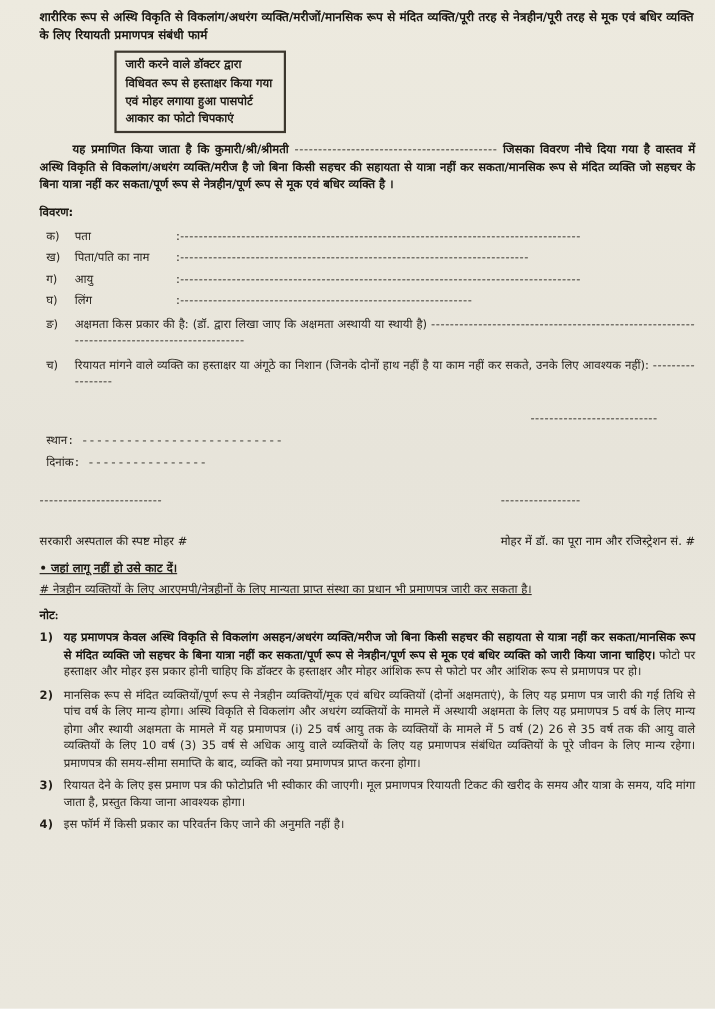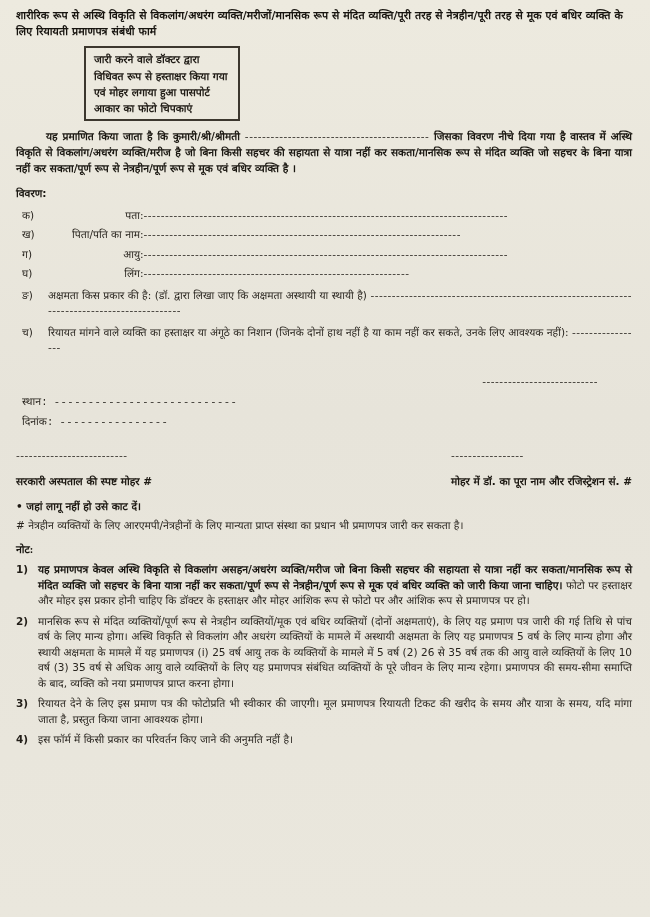--- a/index.html
+++ b/index.html
@@ -5,21 +5,21 @@
   * { margin:0; padding:0; box-sizing:border-box; }
   html,body { width:650px; height:917px; }
   body {
     font-family:"DejaVu Sans", sans-serif;
     background:linear-gradient(180deg,#edeadf 0%, #e7e4da 45%, #eae7dd 100%);
     color:#29251f;
     font-size:10.5px;
     line-height:1.48;
     overflow:hidden;
   }
-  .page { padding:8px 18px 8px 16px; }
+  .page { padding:8px 18px 8px 36px; }
   .title {
     font-weight:bold; color:#17140f; font-size:10.8px; line-height:1.5;
     letter-spacing:0.1px;
   }
   .photo-box {
     border:2px solid #3c372e;
     width:156px;
     margin:6px 0 8px 68px;
     padding:3px 8px;
     font-weight:bold;
@@ -27,30 +27,30 @@
     line-height:1.55;
   }
   .cert {
     font-weight:bold; color:#1b1812; text-align:justify;
     text-indent:30px; margin-bottom:10px;
   }
   .dashes { letter-spacing:0.5px; white-space:nowrap; overflow:hidden; color:#33302a; font-weight:normal; }
   .details-heading { font-weight:bold; color:#1b1812; margin:4px 0 6px 0; }
   .detail-row { display:flex; margin:4px 0 4px 6px; align-items:baseline; }
   .marker { width:26px; flex:0 0 26px; }
-  .dlabel { min-width:92px;text-align:right; }
+  .dlabel { min-width:92px; }
   .detail-para { display:flex; margin:6px 0 4px 6px; align-items:baseline; }
   .dtext { flex:1; text-align:justify; }
   .sign-block { text-align:right; margin:18px 34px 6px 0; }
   .pd-row { margin:4px 0 2px 6px;font-family:Liberation Mono, monospace; }
   .stamp-row { display:flex; justify-content:space-between; margin:18px 0 10px 0; }
   .stamp-col-left { max-width:300px; }
   .stamp-col-right { max-width:300px; text-align:left; }
-  .stamp-label { font-weight:bold; color:#1d1913; margin-top:10px; }
-  .foot { margin:3px 0; }
+  .stamp-label { font-weight:normal; color:#1d1913; margin-top:21px; }
+  .foot { margin:3px 0;text-decoration:underline; }
   .foot-strike { font-weight:bold; color:#1d1913; margin-top:10px; }
   .notes-heading { font-weight:bold; color:#17140f; margin:8px 0 2px 0;font-family:Liberation Serif, serif; }
   .note { display:flex; margin:5px 0; align-items:baseline; }
   .note-num { width:22px; flex:0 0 22px; font-weight:bold; color:#221e18; }
   .note-text { flex:1; text-align:justify; }
   .note-bold { font-weight:bold; color:#17140f; }
 </style>
 </head>
 <body>
 

